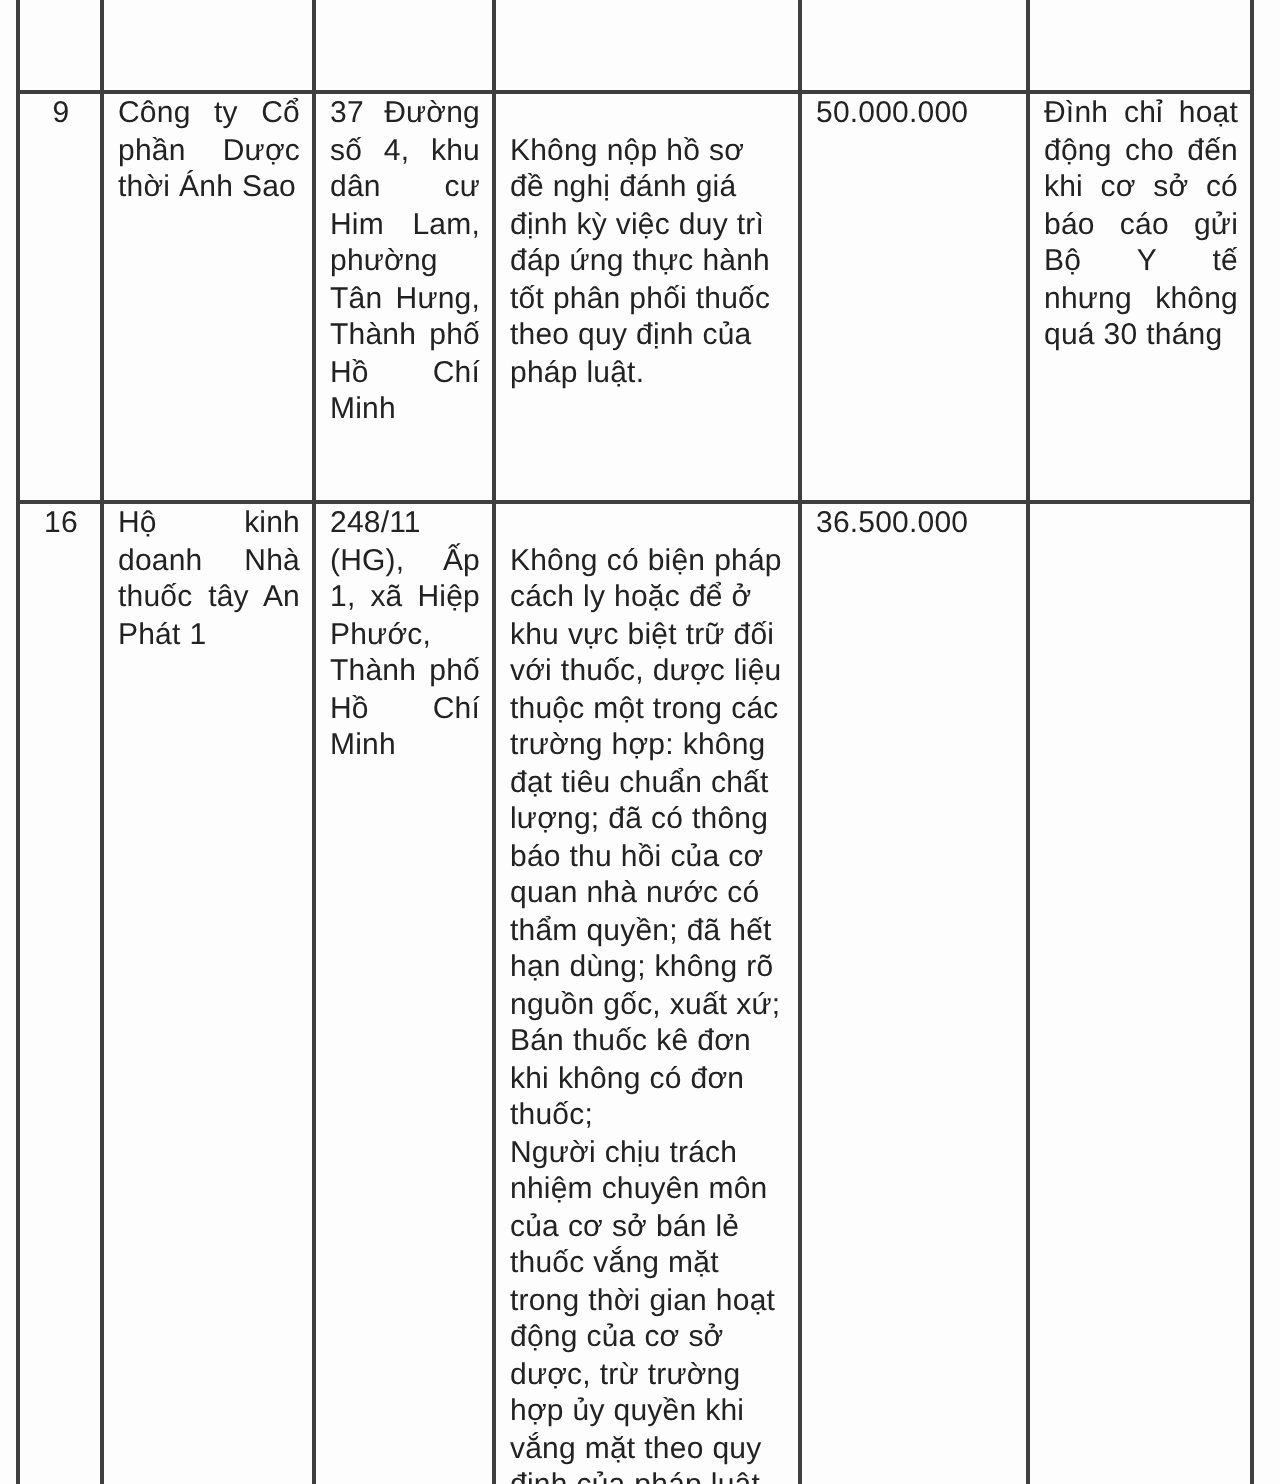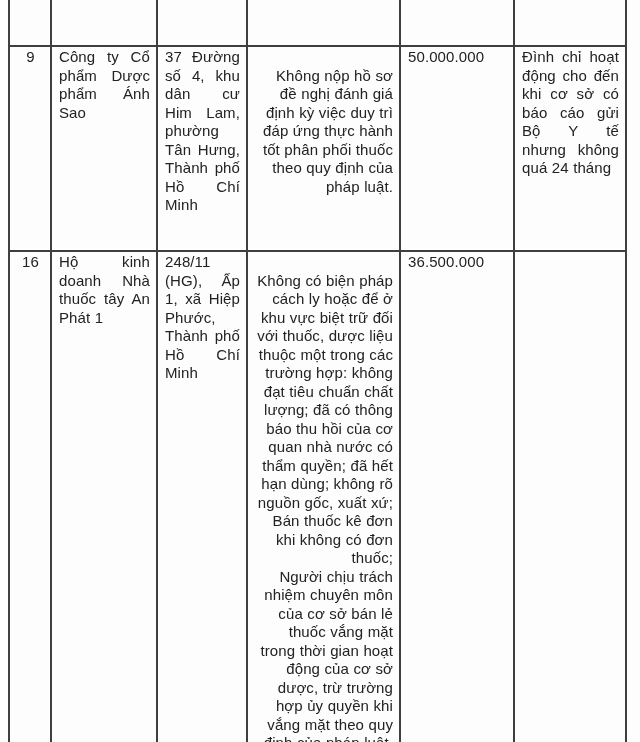--- a/index.html
+++ b/index.html
@@ -30,21 +30,21 @@
     letter-spacing:0.1px;
     word-spacing:0.2px;
   }
   .cb{overflow:hidden;}
   .r-top .cb{height:8px;}
   .r-15 .cb{height:165px;}
   .r-16 .cb{height:553px;}
   .c-stt{text-align:center;}
   .c-name{text-align:justify;}
   .c-addr{text-align:justify;}
-  .c-viol{text-align:right;white-space:pre-line;margin-left:20px;}
+  .c-viol{text-align:left;white-space:pre-line;margin-left:20px;}
   .c-fine{text-align:left;}
   .c-extra{text-align:justify;}
 </style>
 </head>
 <body>
 
 <div class="page">
   <table class="sanctions">
     <colgroup>
       <col style="width:42px">
@@ -77,33 +77,33 @@
         <td class="c-extra">
             <div class="cb"></div>
           </td>
       </tr>
 
       <tr class="r-15">
         <td class="c-stt">
           <div class="cb">9</div>
         </td>
         <td class="c-name">
-          <div class="cb">Công ty Cổ phẩm Dược phẩm Ánh Sao</div>
+          <div class="cb">Công ty Cổ phần Dược thời Ánh Sao</div>
         </td>
         <td class="c-addr">
           <div class="cb">37 Đường số 4, khu dân cư Him Lam, phường Tân Hưng, Thành phố Hồ Chí Minh</div>
         </td>
         <td class="c-viol">
           <div class="cb">Không nộp hồ sơ đề nghị đánh giá định kỳ việc duy trì đáp ứng thực hành tốt phân phối thuốc theo quy định của pháp luật.</div>
         </td>
         <td class="c-fine">
           <div class="cb">50.000.000</div>
         </td>
         <td class="c-extra">
-          <div class="cb">Đình chỉ hoạt động cho đến khi cơ sở có báo cáo gửi Bộ Y tế nhưng không quá 24 tháng</div>
+          <div class="cb">Đình chỉ hoạt động cho đến khi cơ sở có báo cáo gửi Bộ Y tế nhưng không quá 30 tháng</div>
         </td>
       </tr>
 
       <tr class="r-16">
         <td class="c-stt">
           <div class="cb">16</div>
         </td>
         <td class="c-name">
           <div class="cb">Hộ kinh doanh Nhà thuốc tây An Phát 1</div>
         </td>

